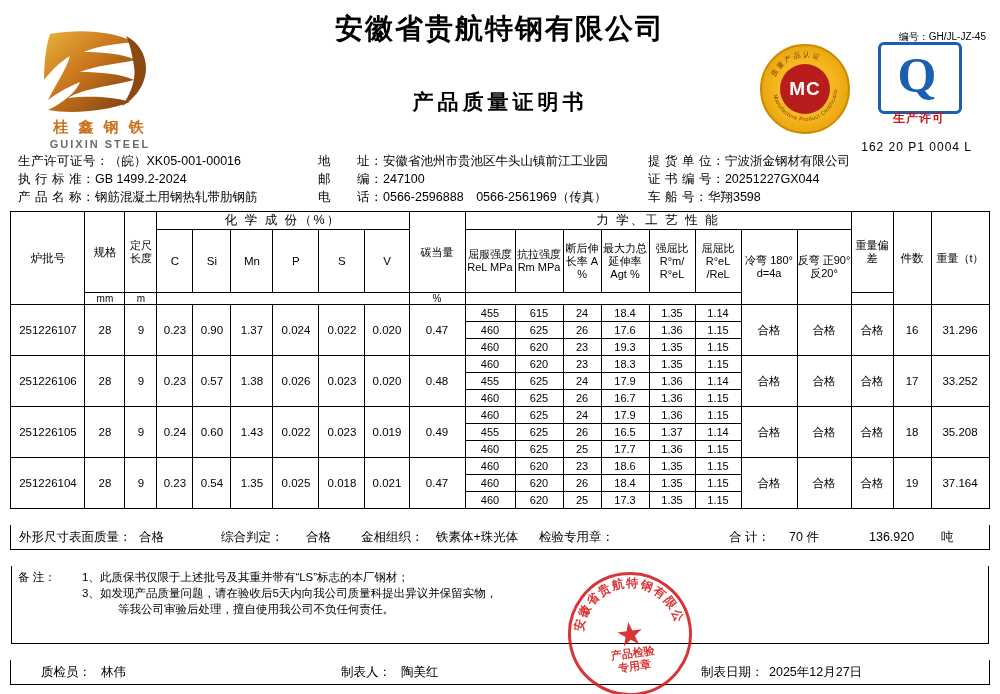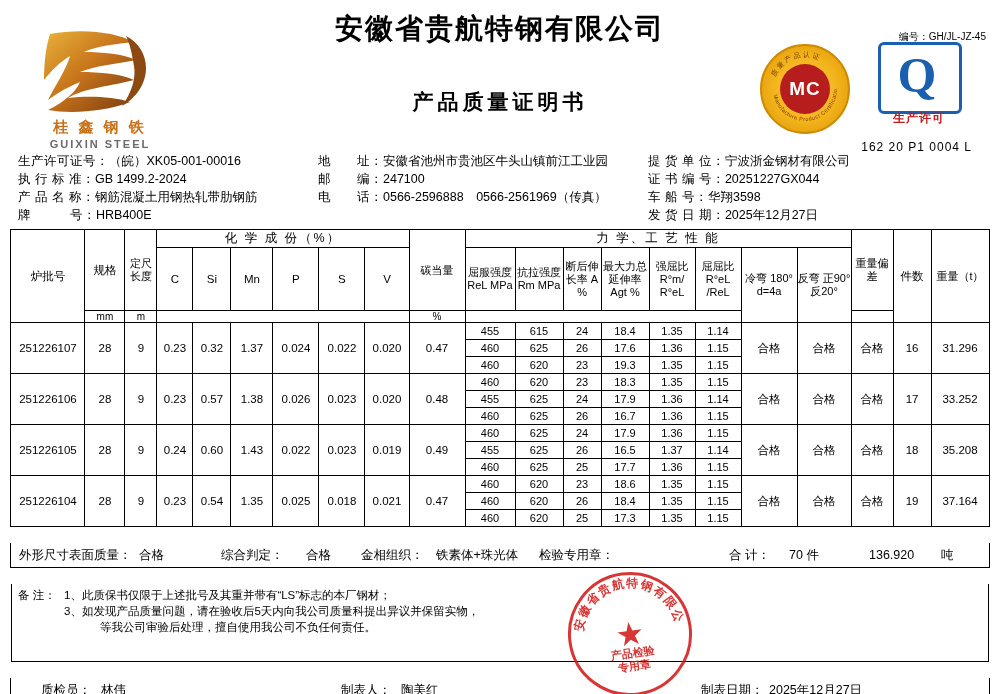--- a/index.html
+++ b/index.html
@@ -98,21 +98,21 @@
 
   
   .summary{
     width:978px;margin:16px auto;border:1px solid #000;border-top:none;
     font-size:12.5px;height:24px;line-height:24px;position:relative;
   }
   .summary span{position:absolute;}
 
   .notes{
     width:978px;margin:0 auto;border:1px solid #000;border-top:none;
-    font-size:11.5px;line-height:16px;padding:3px 6px 4px 6px;position:relative;
+    font-size:11.5px;line-height:16px;padding:3px 6px 4px 24px;position:relative;
     height:78px;box-sizing:border-box;
   }
   .notes .ni{display:block;}
   .notes .indent{padding-left:36px;}
 
   .sign{
     width:978px;margin:16px auto;border:1px solid #000;border-top:none;
     font-size:12.5px;height:24px;line-height:24px;position:relative;
   }
   .sign span{position:absolute;}
@@ -214,29 +214,20 @@
     </div>
     <div class="info-row">
       <div class="info-col c1">
         <span class="lbl">产 品 名 称：</span><span>钢筋混凝土用钢热轧带肋钢筋</span>
       </div>
       <div class="info-col c2">
         <span class="lbl">电　　话：</span><span>0566-2596888　0566-2561969（传真）</span>
       </div>
       <div class="info-col c3">
         <span class="lbl">车 船 号：</span><span>华翔3598</span>
-      </div>
-    </div>
-    <div class="info-row">
-      <div class="info-col c1">
-        <span class="lbl">牌　　　号：</span><span>HRB400E</span>
-      </div>
-      <div class="info-col c2"></div>
-      <div class="info-col c3">
-        <span class="lbl">发 货 日 期：</span><span>2025年12月27日</span>
       </div>
     </div>
   </div>
 
   <table class="main">
     <colgroup>
       <col style="width:74px">
         <col style="width:40px">
         <col style="width:32px">
       <col style="width:36px">
@@ -326,21 +317,21 @@
         <th></th>
       </tr>
     </thead>
 
     <tbody>
         <tr>
           <td rowspan="3">251226107</td>
           <td rowspan="3">28</td>
           <td rowspan="3">9</td>
           <td rowspan="3">0.23</td>
-          <td rowspan="3">0.32</td>
+          <td rowspan="3">0.90</td>
           <td rowspan="3">1.37</td>
           <td rowspan="3">0.024</td>
           <td rowspan="3">0.022</td>
           <td rowspan="3">0.020</td>
           <td rowspan="3">0.47</td>
           <td class="sub3">455</td>
           <td class="sub3">615</td>
           <td class="sub3">24</td>
           <td class="sub3">18.4</td>
           <td class="sub3">1.35</td>

